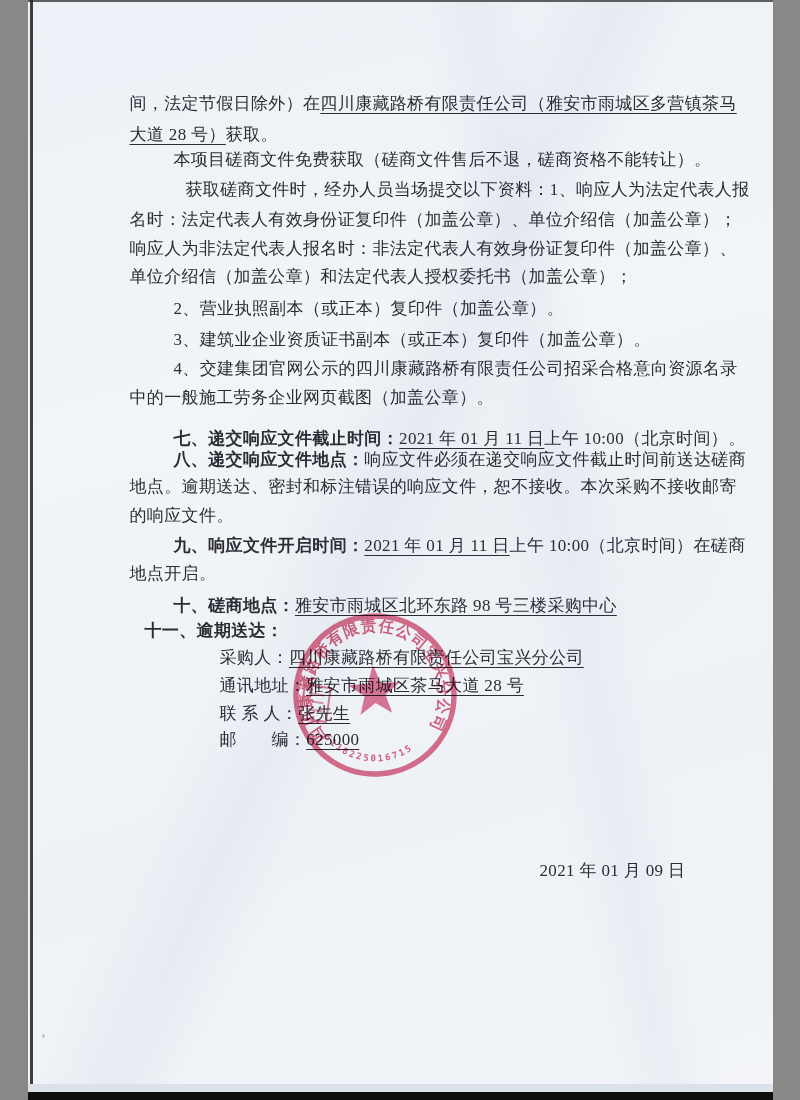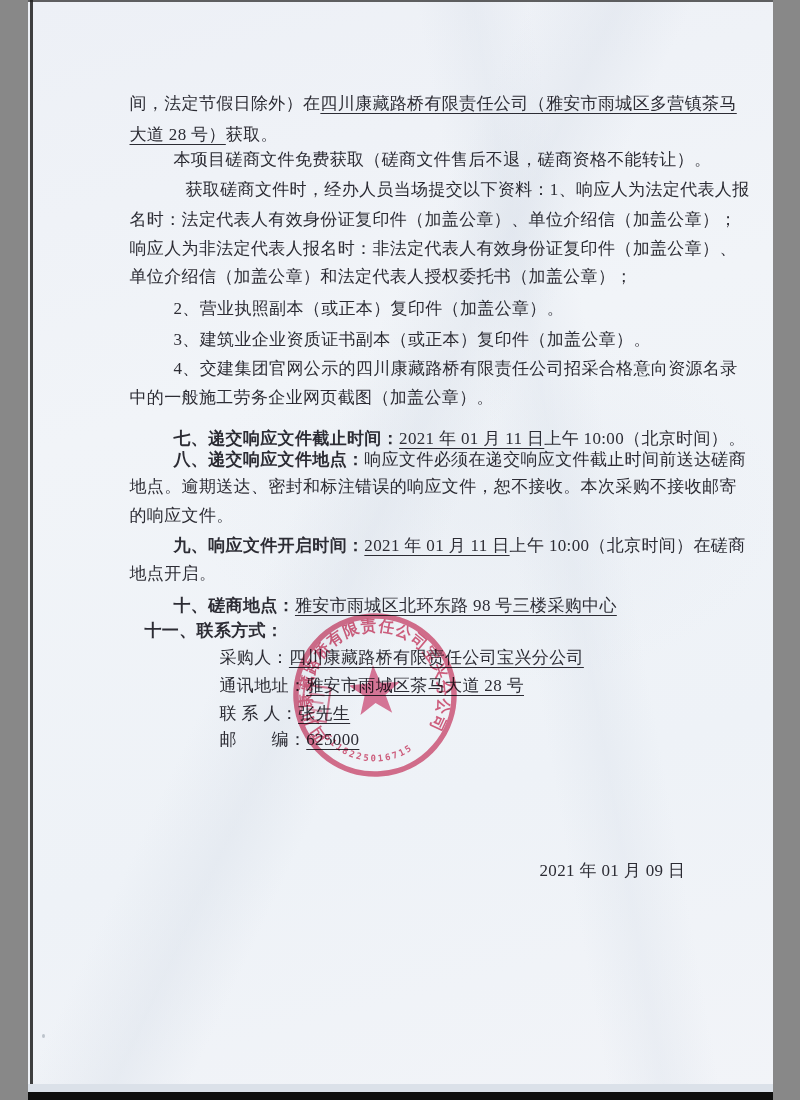--- a/index.html
+++ b/index.html
@@ -66,21 +66,21 @@
       <div class="line" style="top: 329px; left: 146px;"><span>3、建筑业企业资质证书副本（或正本）复印件（加盖公章）。</span></div>
       <div class="line" style="top: 358px; left: 146px;"><span>4、交建集团官网公示的四川康藏路桥有限责任公司招采合格意向资源名录</span></div>
       <div class="line" style="top: 387px; left: 102px;"><span>中的一般施工劳务企业网页截图（加盖公章）。</span></div>
       <div class="line" style="top: 428px; left: 146px;"><span class="b">七、递交响应文件截止时间：</span><span class="u">2021 年 01 月 11 日</span><span>上午 10:00（北京时间）。</span></div>
       <div class="line" style="top: 449px; left: 146px;"><span class="b">八、递交响应文件地点：</span><span>响应文件必须在递交响应文件截止时间前送达磋商</span></div>
       <div class="line" style="top: 477px; left: 102px; font-family: Liberation Mono, monospace;"><span>地点。逾期送达、密封和标注错误的响应文件，恕不接收。本次采购不接收邮寄</span></div>
       <div class="line" style="top: 505px; left: 102px;"><span>的响应文件。</span></div>
       <div class="line" style="top: 535px; left: 146px;"><span class="b">九、响应文件开启时间：</span><span class="u">2021 年 01 月 11 日</span><span>上午 10:00（北京时间）在磋商</span></div>
       <div class="line" style="top: 563px; left: 102px;"><span>地点开启。</span></div>
       <div class="line" style="top: 595px; left: 146px;"><span class="b">十、磋商地点：</span><span class="u">雅安市雨城区北环东路 98 号三楼采购中心</span></div>
-      <div class="line" style="top: 620px; left: 117px;"><span class="b">十一、联系方式：</span></div>
+      <div class="line" style="top: 620px; left: 117px;"><span class="b">十一、逾期送达：</span></div>
       <div class="line" style="top: 647px; left: 192px;"><span>采购人：</span><span class="u">四川康藏路桥有限责任公司宝兴分公司</span></div>
       <div class="line" style="top: 675px; left: 192px;"><span>通讯地址：</span><span class="u">雅安市雨城区茶马大道 28 号</span></div>
       <div class="line" style="top: 703px; left: 192px;"><span>联 系 人：</span><span class="u">张先生</span></div>
       <div class="line" style="top: 729px; left: 192px;"><span>邮　　编：</span><span class="u">625000</span></div>
     </div>
 
   <div class="date-line">2021 年 01 月 09 日</div>
 
   <svg class="seal" viewBox="0 0 171 170">
     <ellipse cx="85" cy="85" rx="79" ry="79" fill="none" stroke="#d5466a" stroke-width="5.5" opacity=".9"></ellipse>

